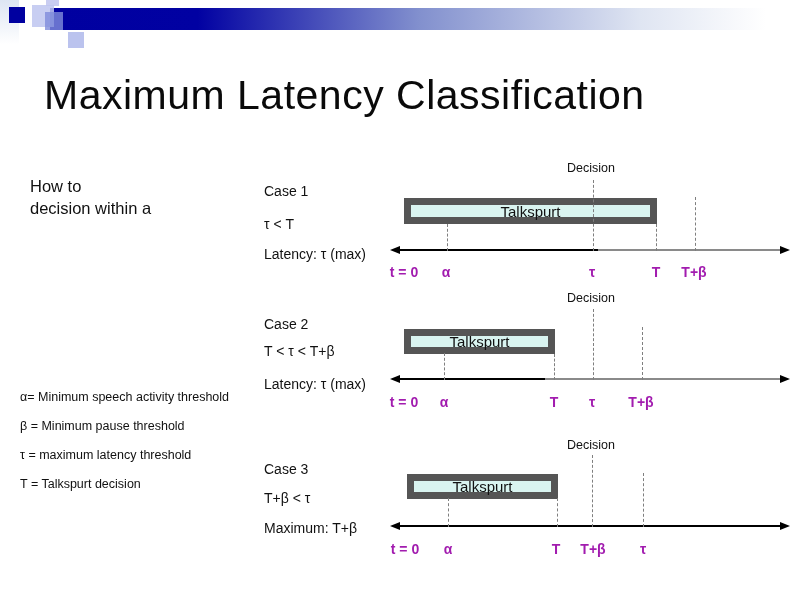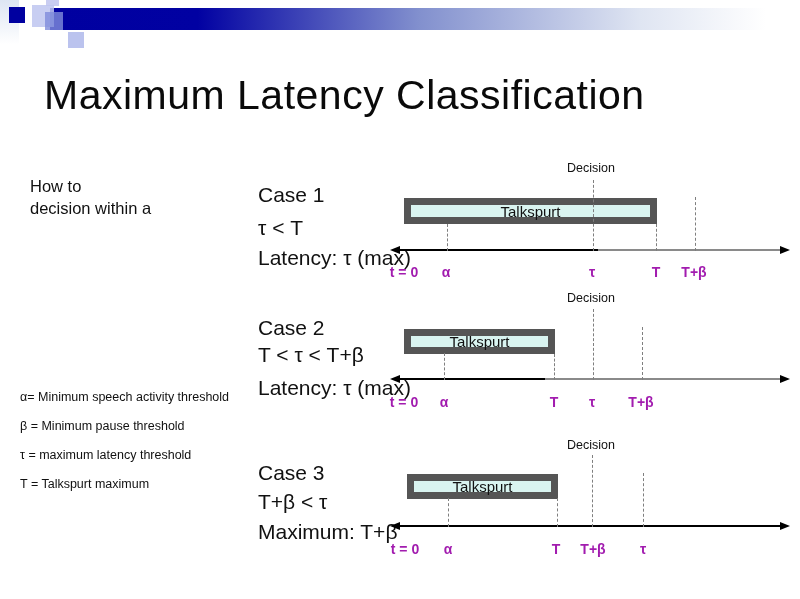--- a/index.html
+++ b/index.html
@@ -20,21 +20,21 @@
   .sq-peri { left:45px; top:12px; width:18px; height:18px; background:rgba(128,140,219,0.80); }
   .sq-bot  { left:68px; top:32px; width:16px; height:16px; background:rgba(180,188,236,0.9); }
   
   .title { position:absolute; left:44px; top:72px; width:730px;
     font-size:41px; letter-spacing:0.5px; color:#0a0a0a; white-space:nowrap; }
   
   .intro { position:absolute; left:30px; top:176px; font-size:16.5px; line-height:21.8px; }
   .legend { position:absolute; left:20px; top:383px; font-size:12.5px; }
   .legend div { height:29px; line-height:29px; white-space:nowrap; }
   
-  .case-line { position:absolute; left:258px; font-size:21px; white-space:nowrap; }
+  .case-line { position:absolute; left:264px; font-size:14px; white-space:nowrap; }
   
   .tl { position:absolute; inset:0; pointer-events:none; }
   .decision { position:absolute; transform:translateX(-50%); font-size:12.5px; color:#111; }
   .tsbox { position:absolute; border:7px solid #0ea5e9; background:#d9f4f0; z-index:1;
     display:flex; align-items:center; justify-content:center; font-size:15px; }
   .dash { position:absolute; width:0; border-left:1px dashed #7f7f7f; z-index:2; }
   .axis { position:absolute; height:2px; background:#000; }
   .axis.gray { background:#8a8a8a; height:1.8px; }
   .ah { position:absolute; width:0; height:0; border-top:4px solid transparent; border-bottom:4px solid transparent; }
   .ah.l { border-right:10px solid #000; }
@@ -91,21 +91,21 @@
 
   <div class="intro">
     <div>How to</div>
     <div>decision within a</div>
   </div>
 
   <div class="legend">
     <div>α= Minimum speech activity threshold</div>
     <div>β = Minimum pause threshold</div>
     <div>τ = maximum latency threshold</div>
-    <div>T = Talkspurt maximum</div>
+    <div>T = Talkspurt decision</div>
   </div>
 
   <div class="case-line" style="top:183px">Case 1</div>
   <div class="case-line" style="top:216px">τ &lt; T</div>
   <div class="case-line" style="top:246px">Latency: τ (max)</div>
 
   <div class="case-line" style="top:316px">Case 2</div>
   <div class="case-line" style="top:343px">T &lt; τ &lt; T+β</div>
   <div class="case-line" style="top:376px">Latency: τ (max)</div>
 

